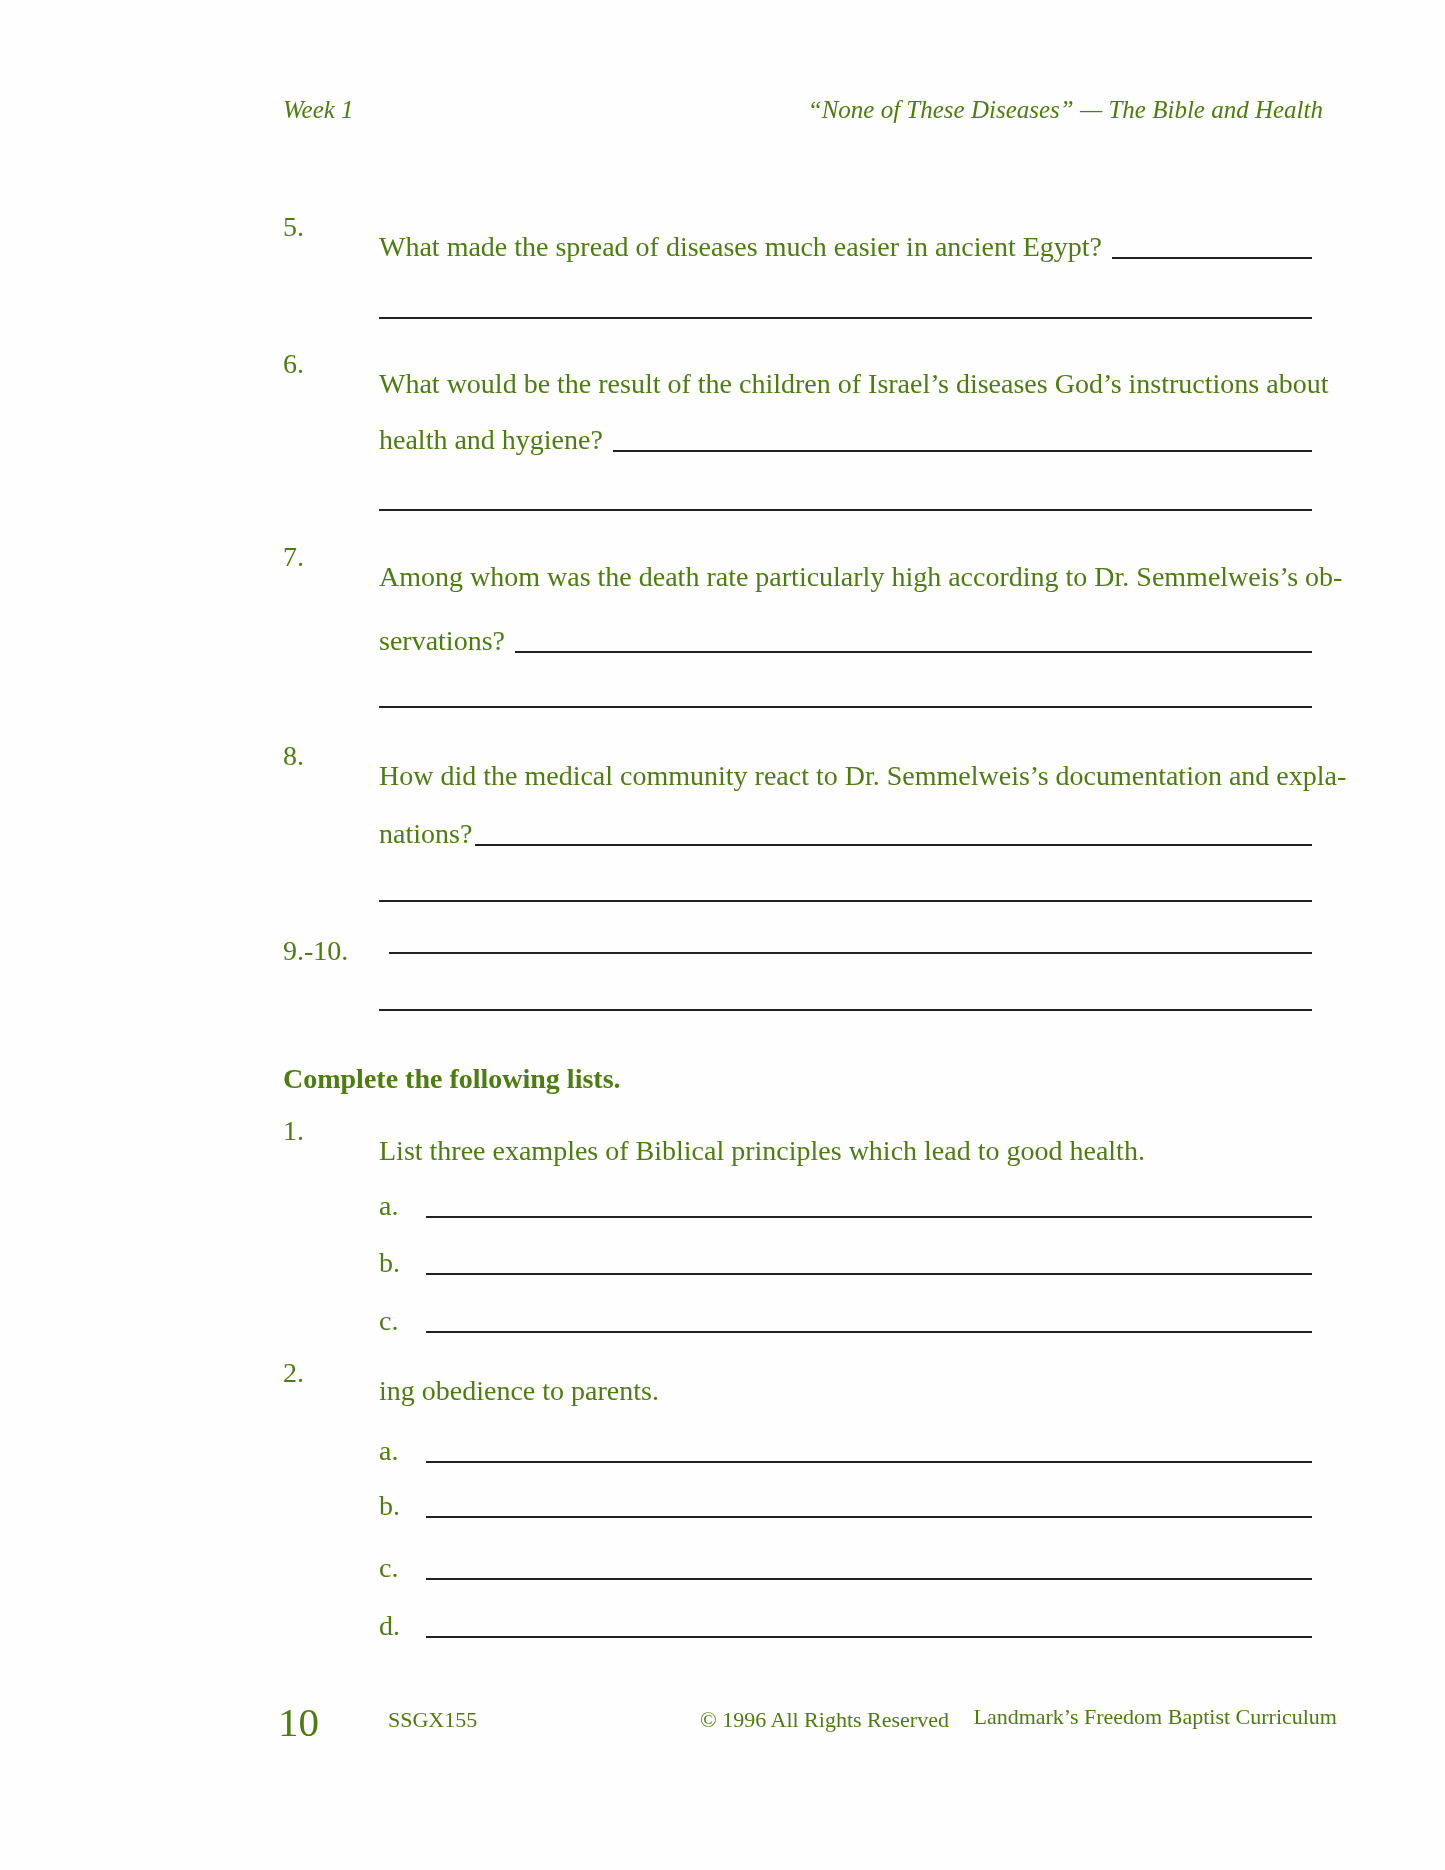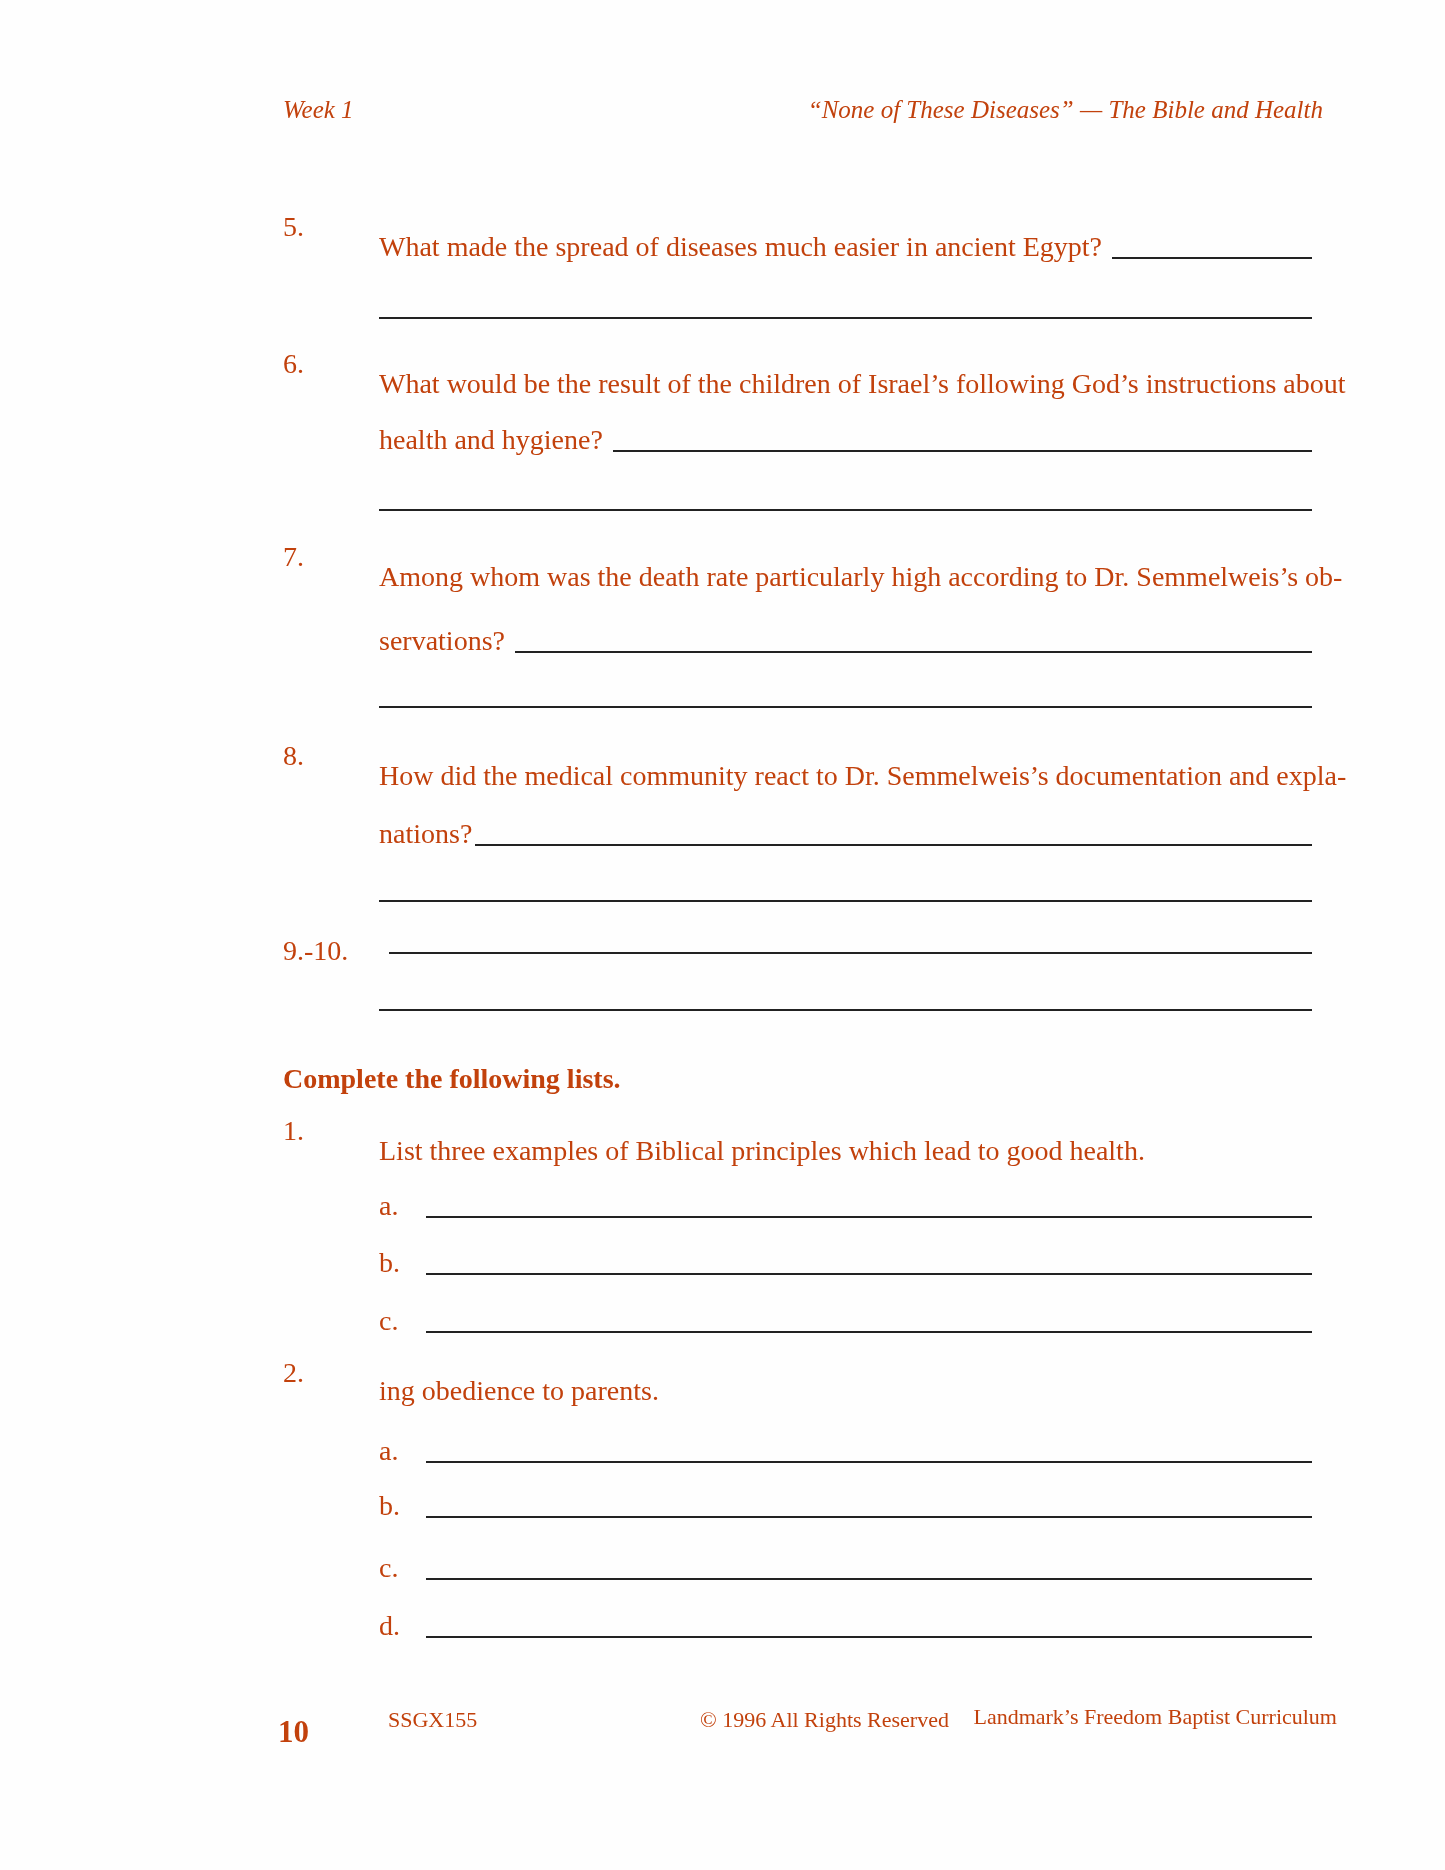--- a/index.html
+++ b/index.html
@@ -2,21 +2,21 @@
 <html><head>
 <meta charset="utf-8">
 <style>
   * { margin:0; padding:0; box-sizing:border-box; }
   html, body { background:#ffffff; }
   .page {
     position:relative;
     width:1445px; height:1870px;
     background:#fefefe;
     font-family:"Liberation Serif", serif;
-    color:#c2410c;
+    color:#4d7c0f;
     overflow:hidden;
   }
   .header {
     position:absolute; top:96px; left:283px; right:122px;
     display:flex; justify-content:space-between; align-items:baseline;
     font-style:italic; font-size:25px;
   }
   .content {
     position:absolute; top:190px; left:283px; right:133px;
     font-size:28px;
@@ -29,21 +29,21 @@
   .fill {
     flex:1; margin-left:10px; margin-bottom:7px;
     border-bottom:2px solid #222;
   }
   .fill.tight { margin-left:3px; }
   .blank { height:0; border-bottom:2px solid #222; }
   .section-heading { font-weight:bold; line-height:38px; }
   .letter { width:37px; flex-shrink:0; }
   .two-line { line-height:34px; }
   .footer { position:absolute; left:0; right:0; top:1698px; height:44px; font-size:22px; }
-  .footer .pgnum { position:absolute; left:278px; top:16px; font-size:31px;font-weight:bold; }
+  .footer .pgnum { position:absolute; left:278px; top:0; font-size:41px; }
   .footer .code  { position:absolute; left:388px; top:9px; }
   .footer .copy  { position:absolute; left:700px; top:9px; }
   .footer .pub   { position:absolute; right:108px; top:6px; }
 
   
   .m-q5      { margin-top:18px; }
   .g-51      { margin-top:51px; }
   .m-q6      { margin-top:26px; }
   .g-18      { margin-top:18px; }
   .g-50      { margin-top:50px; }
@@ -82,21 +82,21 @@
           <span class="fill"></span>
         </div>
         <div class="blank g-51"></div>
       </div>
     </div>
 
     <div class="q-row m-q6">
       <div class="q-num">6.</div>
       <div class="q-body">
         <div class="q-line">
-          <span class="q-text">What would be the result of the children of Israel’s following God’s instructions about</span>
+          <span class="q-text">What would be the result of the children of Israel’s diseases God’s instructions about</span>
         </div>
         <div class="q-line g-18">
           <span class="q-text">health and hygiene?</span>
           <span class="fill"></span>
         </div>
         <div class="blank g-50"></div>
       </div>
     </div>
 
     <div class="q-row m-q7">

